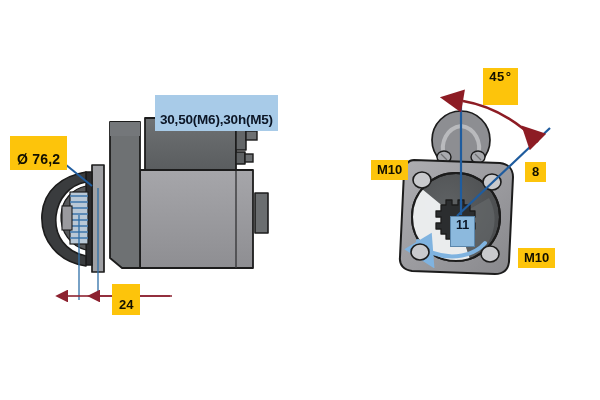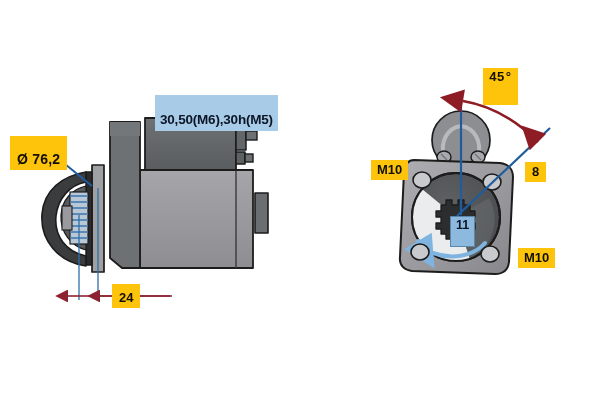--- a/index.html
+++ b/index.html
@@ -44,21 +44,21 @@
     background: #a8cbe8;
     color: #0b1525;
   }
   .callout.bluesm {
     background: #8cb9dd;
     color: #0b1525;
     border: 1px solid #5b86ab;
   }
   #lbl-terminals { left: 155px; top: 95px;  padding: 18px 5px 4px; font-size: 13.5px; letter-spacing: -0.2px; }
   #lbl-diameter  { left: 10px;  top: 136px; padding: 16px 7px 4px; font-size: 14px; letter-spacing: 0.2px; }
-  #lbl-depth     { left: 112px; top: 284px; padding: 7px 7px 4px; font-size: 13px; }
+  #lbl-depth     { left: 112px; top: 284px; padding: 14px 7px 4px; font-size: 13px; }
   #lbl-angle     { left: 483px; top: 68px;  padding: 3px 6px 21px; font-size: 13px; font-family: Liberation Mono, monospace; }
   #lbl-m10-left  { left: 371px; top: 160px; padding: 3px 6px 4px; font-size: 13px; }
   #lbl-bolt8     { left: 525px; top: 162px; padding: 3px 7px 4px; font-size: 13px; }
   #lbl-m10-right { left: 518px; top: 248px; padding: 3px 6px 4px; font-size: 13px; }
   #lbl-teeth     { left: 450px; top: 199px; padding: 2px 5px 14px; font-size: 12.5px; margin-top: 17px; }
 </style>
 </head>
 <body>
 
 <div id="stage">

